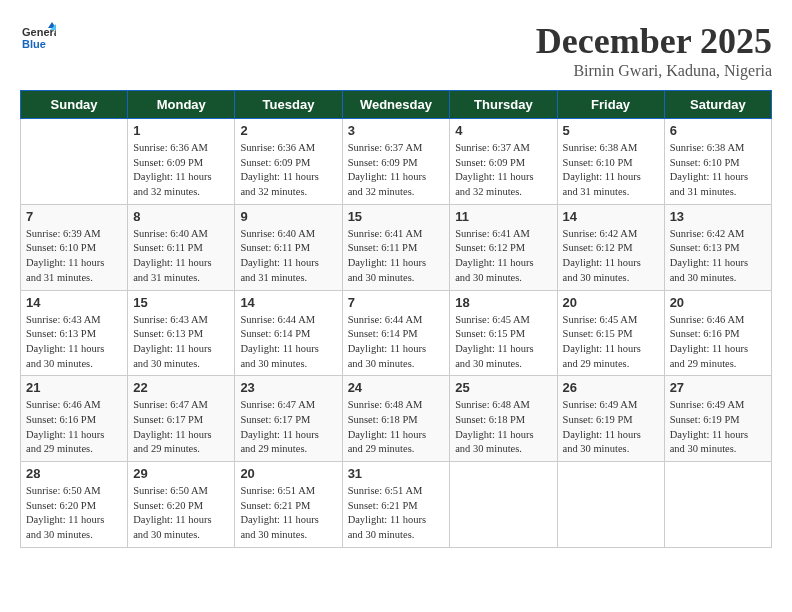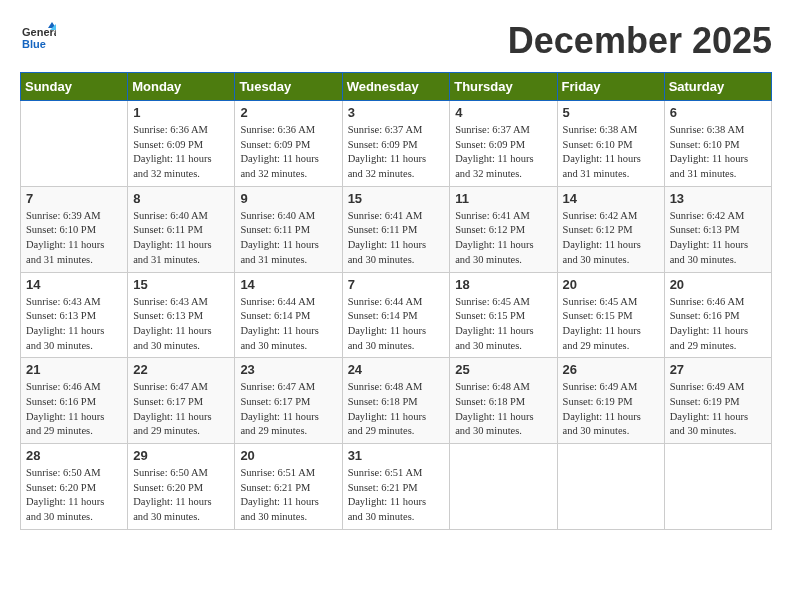--- a/index.html
+++ b/index.html
@@ -20,40 +20,41 @@
       display: flex;
       align-items: center;
       gap: 4px;
     }
     .logo-icon {
       width: 36px;
       height: 36px;
     }
     .title-area {
       text-align: right;
+      font-family: Liberation Serif, serif;
     }
     .month-title {
       font-size: 36px;
       font-weight: bold;
       color: #333;
     }
     .location {
       font-size: 16px;
       color: #555;
     }
     table {
       width: 100%;
       border-collapse: collapse;
       font-size: 11px;
     }
     thead th {
-      background-color: #4d7c0f;
+      background-color: #14532d;
       color: #fff;
       padding: 6px 4px;
-      text-align: left;
+      text-align: center;
       font-size: 13px;
       font-weight: bold;
       border: 1px solid #1565c0;
     }
     tbody td {
       border: 1px solid #ccc;
       vertical-align: top;
       padding: 4px 5px;
       width: 108px;
       min-height: 80px;
@@ -86,20 +87,21 @@
   <div class="logo">
     <svg class="logo-icon" viewBox="0 0 36 36">
       <text x="2" y="16" font-size="11" font-weight="bold" fill="#333" font-family="Arial">General</text>
       <text x="2" y="28" font-size="11" font-weight="bold" fill="#1565c0" font-family="Arial">Blue</text>
       <polygon points="28,8 36,8 32,2" fill="#1565c0"></polygon>
       <polygon points="30,10 36,10 36,4" fill="#4fc3f7"></polygon>
     </svg>
   </div>
   <div class="title-area">
     <div class="month-title">December 2025</div>
+    <div class="location">Birnin Gwari, Kaduna, Nigeria</div>
   </div>
 </div>
 
 <table>
   <thead>
     <tr>
     <th>Sunday</th>
         <th>Monday</th>
         <th>Tuesday</th>
         <th>Wednesday</th>

